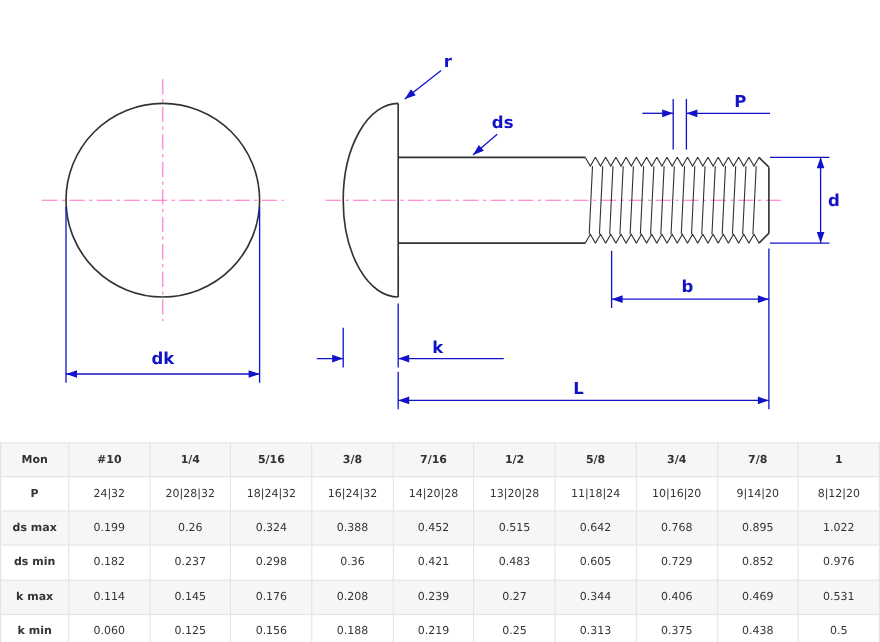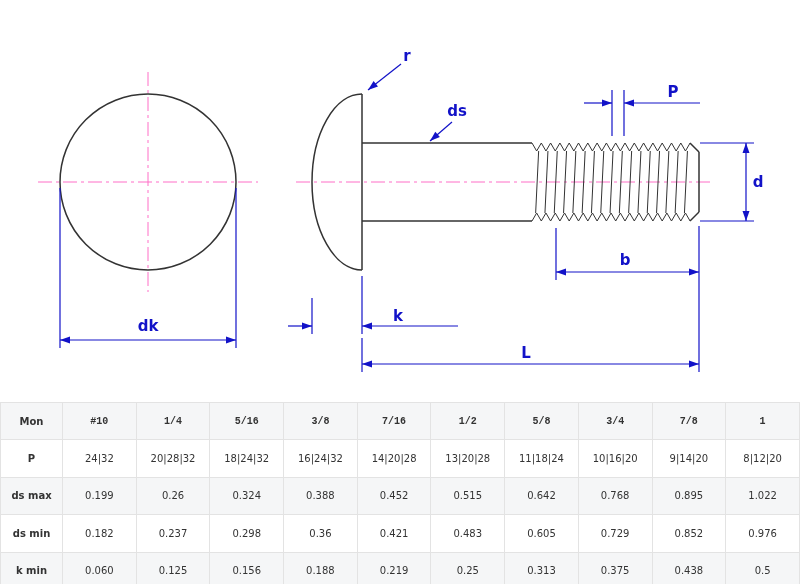--- a/index.html
+++ b/index.html
@@ -18,21 +18,21 @@
   .dim{stroke:var(--dim-color);stroke-width:1.2;fill:none;}
   .dim-fill{fill:var(--dim-color);stroke:none;}
   .dim-label{fill:var(--dim-color);font-size:15px;font-weight:700;}
   .center{stroke:var(--center-color);stroke-width:1;fill:none;stroke-dasharray:14 4 3 4;}
   .spec-table{width:800px;height:188px;border-collapse:collapse;table-layout:fixed;
     font-size:10px;color:#333;}
   .spec-table th,.spec-table td{border:1px solid var(--grid-color);height:19px;
     text-align:center;vertical-align:middle;padding:0 2px;}
   .spec-table th{font-weight:700;}
   .spec-table td{font-weight:400;}
-  .spec-table tr:first-child td{font-weight:700;font-family:Liberation Mono, monospace;}
+  .spec-table tr:first-child td{font-weight:700;}
   .spec-table tr:nth-child(odd){background:#f5f6f7;}
   .spec-table tr:nth-child(even){background:#ffffff;}
 </style>
 </head>
 <body>
 
 <div class="page">
 
   <div class="drawing">
     <svg width="800" height="402" viewBox="0 0 800 402">
@@ -184,20 +184,33 @@
           <td>0.298</td>
           <td>0.36</td>
           <td>0.421</td>
           <td>0.483</td>
           <td>0.605</td>
           <td>0.729</td>
           <td>0.852</td>
           <td>0.976</td>
         </tr>
         <tr>
+          <th>k max</th>
+          <td>0.114</td>
+          <td>0.145</td>
+          <td>0.176</td>
+          <td>0.208</td>
+          <td>0.239</td>
+          <td>0.27</td>
+          <td>0.344</td>
+          <td>0.406</td>
+          <td>0.469</td>
+          <td>0.531</td>
+        </tr>
+        <tr>
           <th>k min</th>
           <td>0.060</td>
           <td>0.125</td>
           <td>0.156</td>
           <td>0.188</td>
           <td>0.219</td>
           <td>0.25</td>
           <td>0.313</td>
           <td>0.375</td>
           <td>0.438</td>

